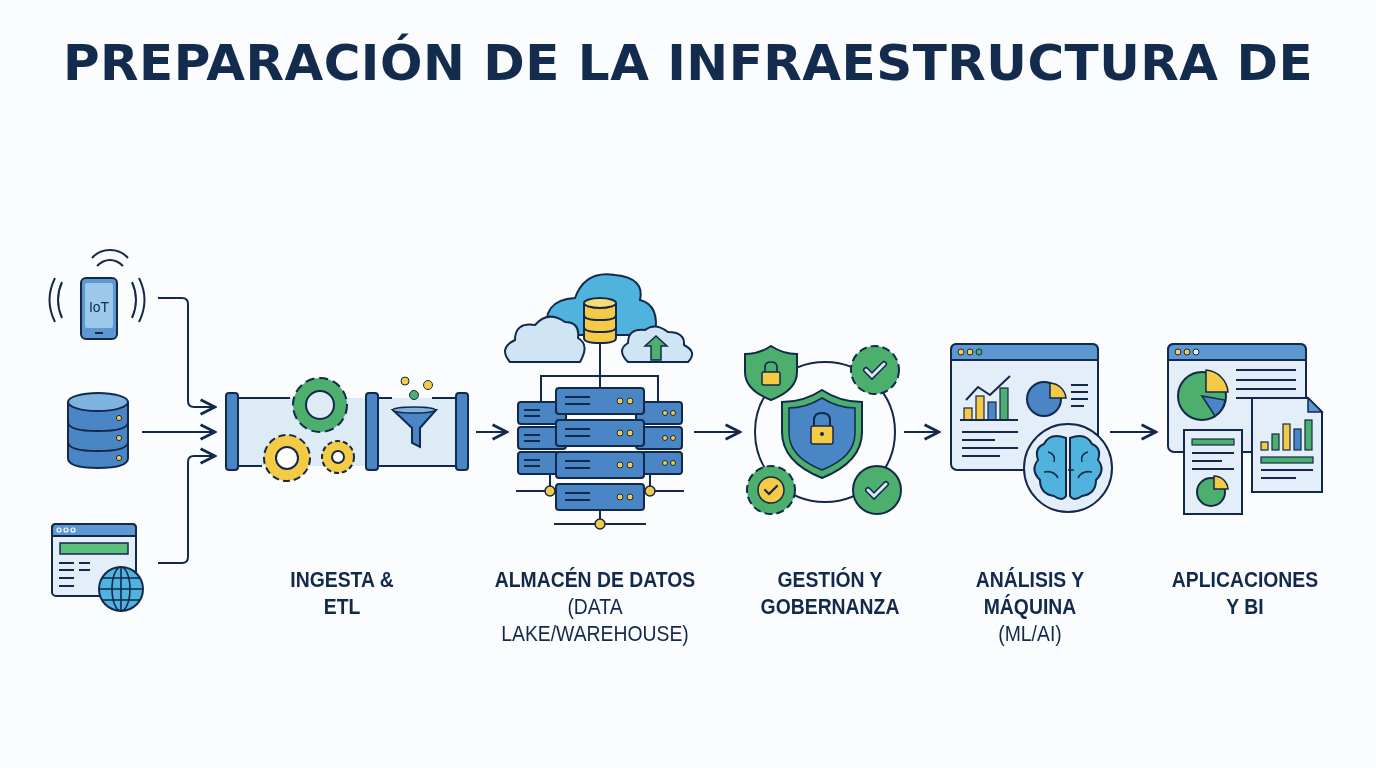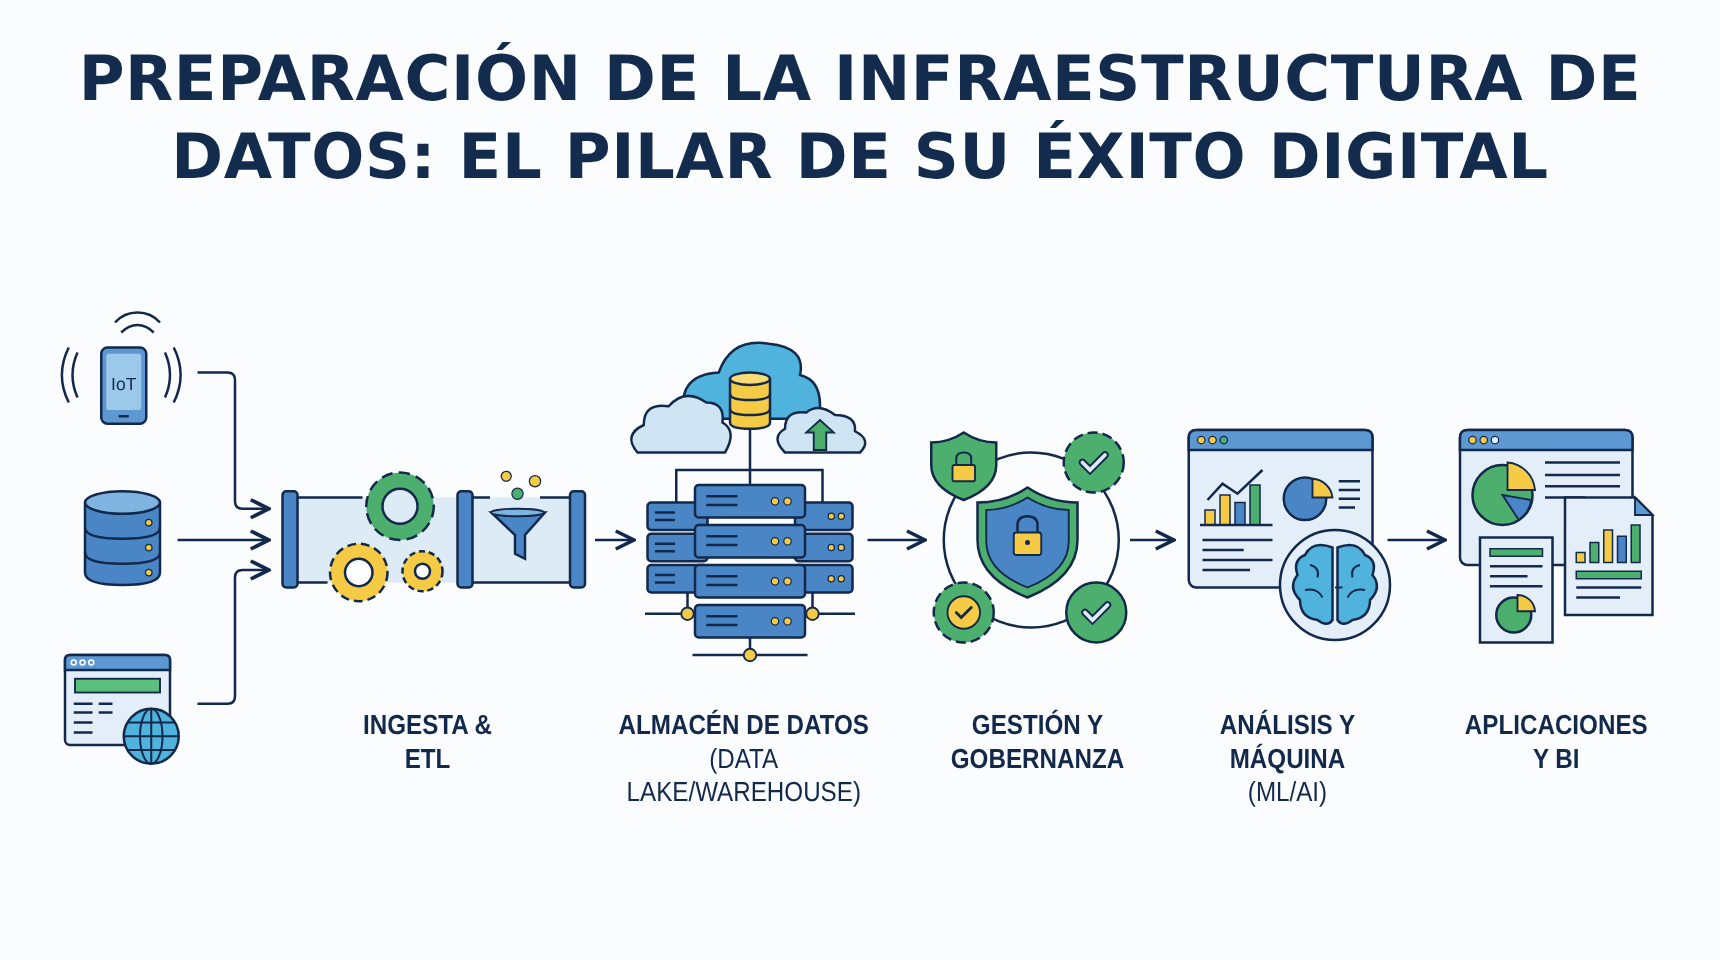--- a/index.html
+++ b/index.html
@@ -28,21 +28,20 @@
     color:#13294b;
     transform:scaleX(0.88);
   }
   .label .sub { font-weight:normal; display:block; }
 </style>
 </head>
 <body>
 
 <div class="title">
   <div>PREPARACIÓN DE LA INFRAESTRUCTURA DE</div>
-  <div>DATOS: EL PILAR DE SU ÉXITO DIGITAL</div>
 </div>
 
 <svg class="diagram" width="1376" height="768" viewBox="0 0 1376 768">
   <defs>
     <marker id="arr" viewBox="0 0 10 10" refX="9" refY="5" markerWidth="9" markerHeight="9" orient="auto">
       <path d="M1,1 L9,5 L1,9" fill="none" stroke="#13294b" stroke-width="1.6"></path>
     </marker>
   </defs>
 
   <g>

